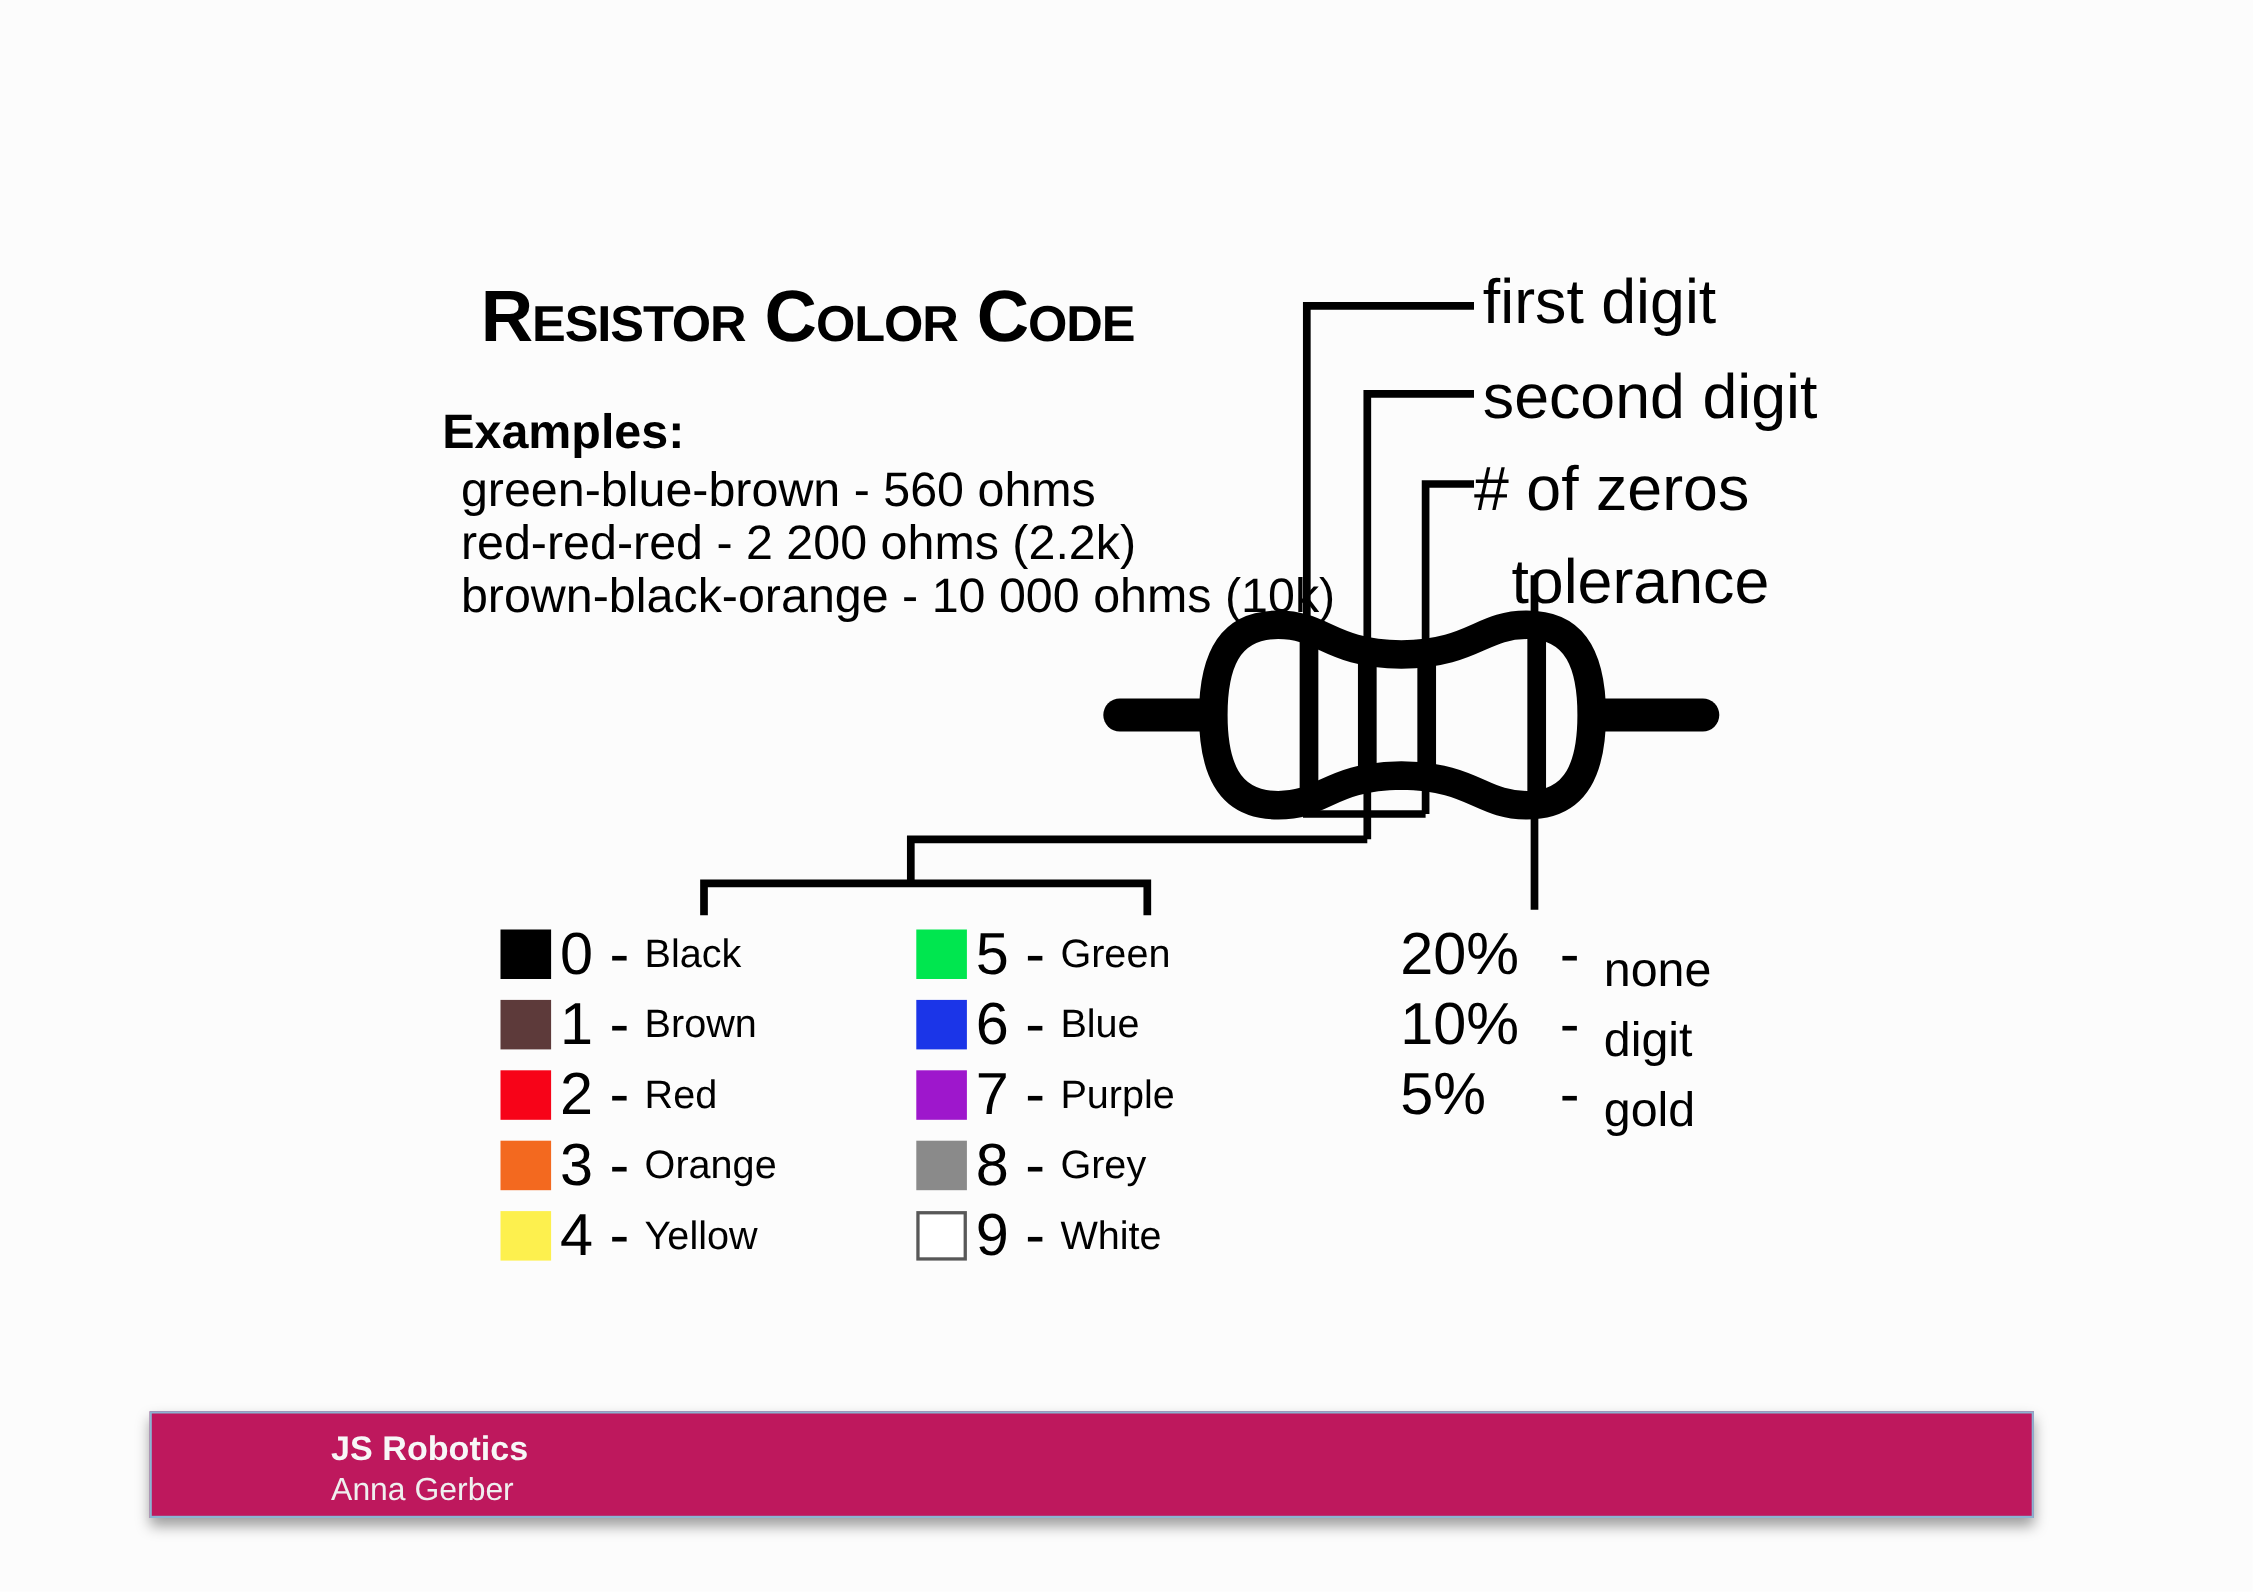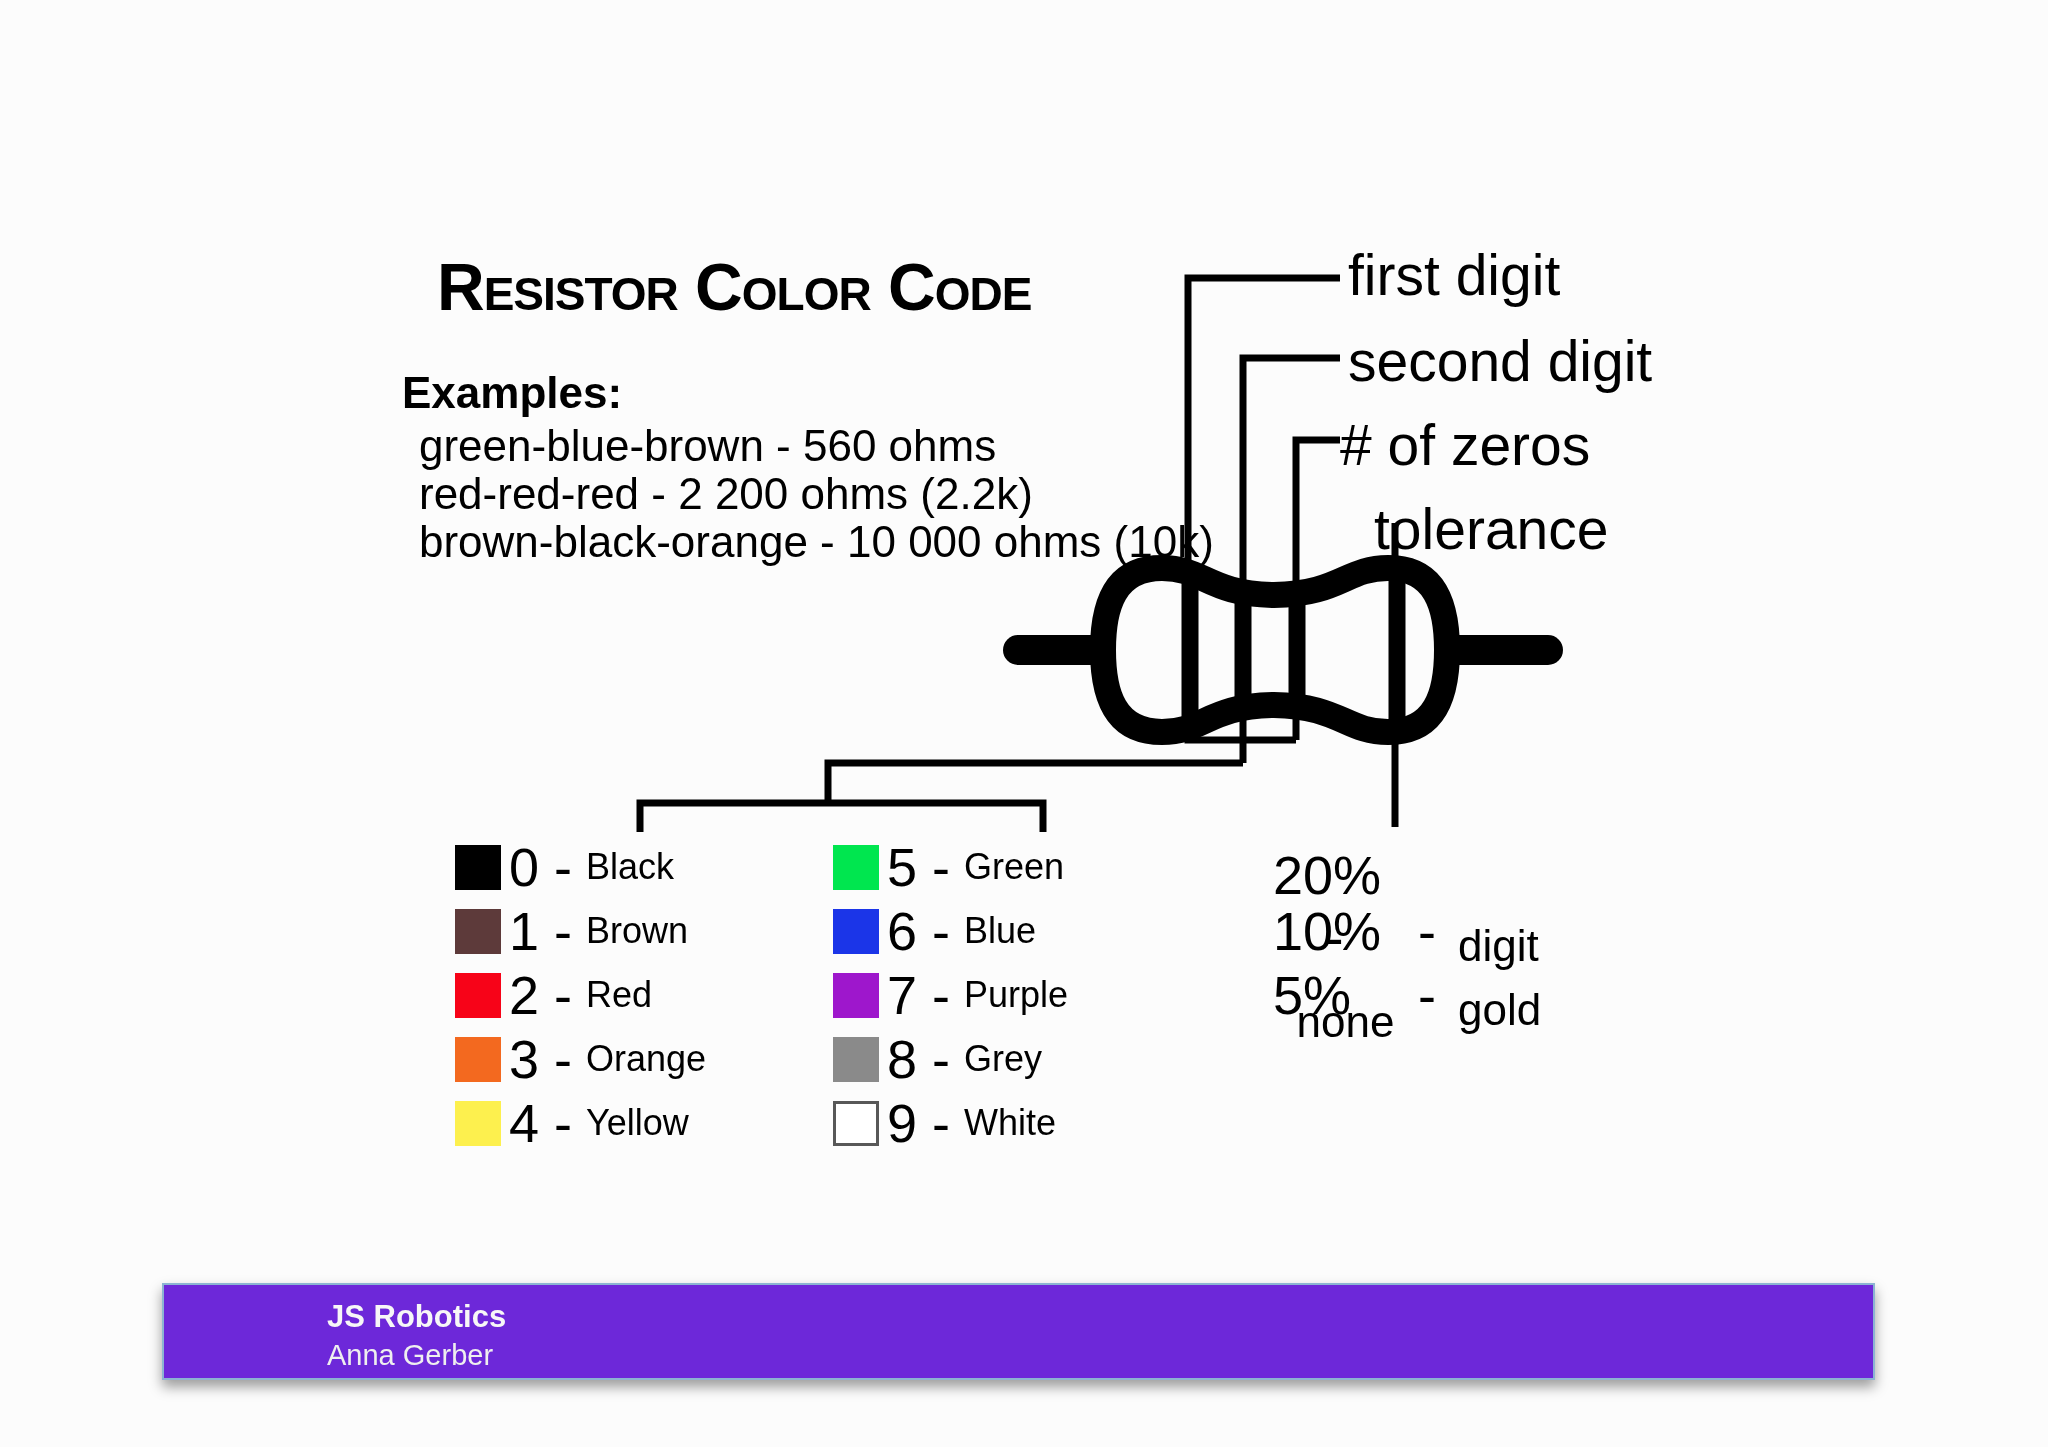--- a/index.html
+++ b/index.html
@@ -38,22 +38,22 @@
   .dnum{font-size:54px;min-width:31px;}
   .dsep{font-size:54px;margin:0 14px;}
   .dname{font-size:36px;}
 
   .tol-row{position:absolute;height:46px;display:flex;align-items:center;white-space:nowrap;}
   .tval{font-size:54px;min-width:145px;}
   .tsep{font-size:54px;margin-right:22px;}
   .tname{font-size:44px;margin-top:29px;}
 
   .footer-bar{
-    position:absolute;left:162px;top:1283px;width:1713px;height:97px;
-    background:#6d28d9;
+    position:absolute;left:136px;top:1283px;width:1713px;height:97px;
+    background:#be185d;
     border:2px solid #8cb4d2;
     box-sizing:border-box;
     box-shadow:0 7px 12px rgba(0,0,0,0.38);
   }
   .footer-company{
     position:absolute;left:163px;top:13px;
     font-size:31px;font-weight:700;color:#f7f7f7;line-height:1.2;white-space:nowrap;
   }
   .footer-author{
     position:absolute;left:163px;top:53px;
@@ -160,21 +160,21 @@
     <span class="dsep">-</span>
     <span class="dname">Grey</span>
   </div>
   <div class="digit-row" style="left:833px;top:1100px;">
     <span class="swatch outline" style="background-color: rgb(255, 255, 255);"></span>
     <span class="dnum">9</span>
     <span class="dsep">-</span>
     <span class="dname">White</span>
   </div>
 
-  <div class="tol-row" style="left:1273px;top:844px;flex-direction:column;">
+  <div class="tol-row" style="left:1273px;top:844px;">
     <span class="tval">20%</span>
     <span class="tsep">-</span>
     <span class="tname">none</span>
   </div>
   <div class="tol-row" style="left:1273px;top:908px;">
     <span class="tval">10%</span>
     <span class="tsep">-</span>
     <span class="tname">digit</span>
   </div>
   <div class="tol-row" style="left:1273px;top:972px;">

